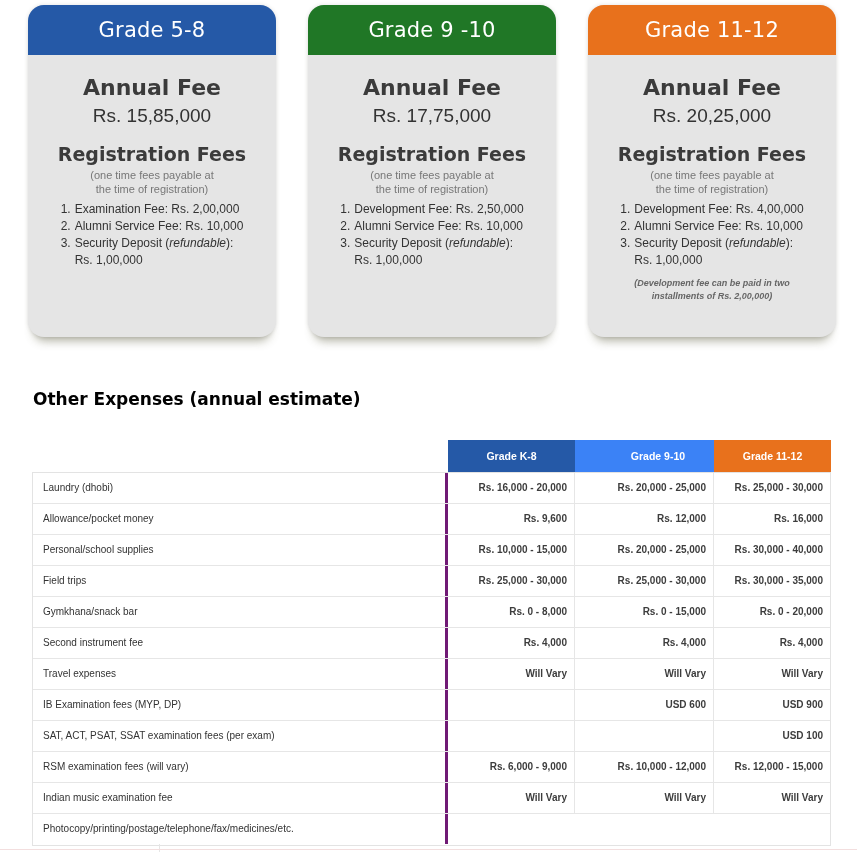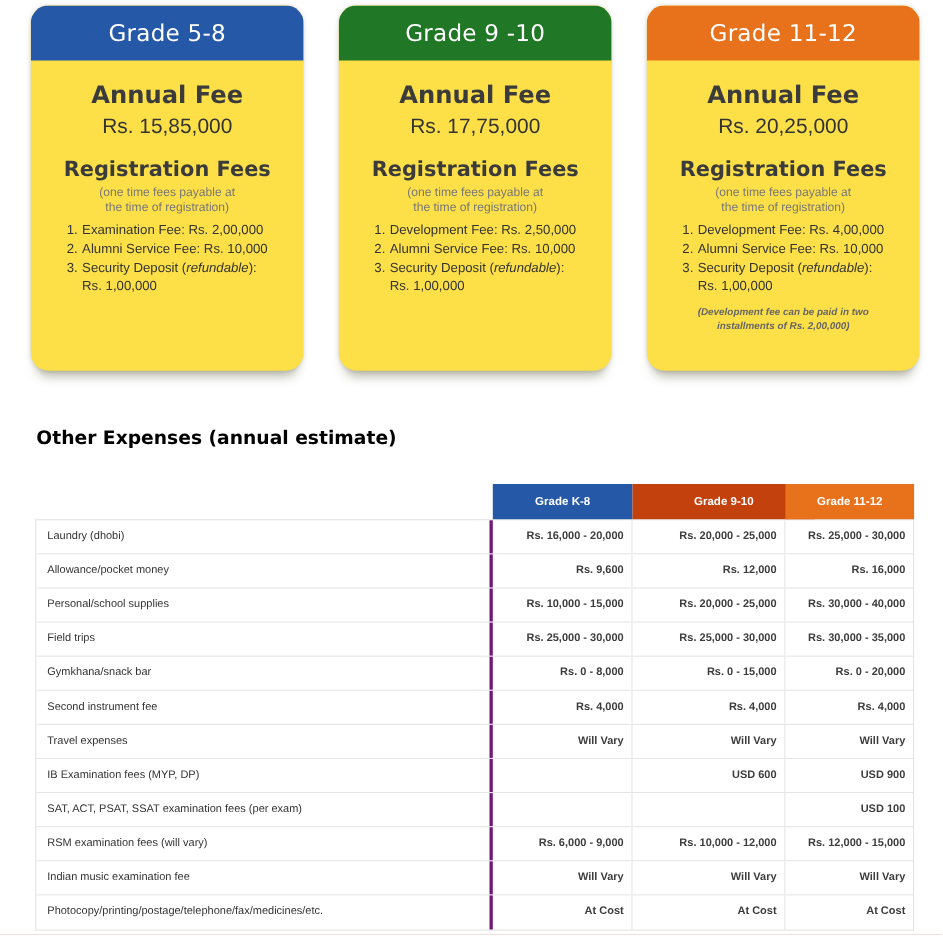--- a/index.html
+++ b/index.html
@@ -2,21 +2,21 @@
 <html><head>
   <meta charset="utf-8">
   <style>
     * { box-sizing: border-box; margin: 0; padding: 0; }
     html, body { width: 857px; height: 852px; background: #ffffff; overflow: hidden; }
     body { position: relative; font-family: "Liberation Sans", sans-serif; color: #333; }
 
     .cards { position: absolute; top: 5px; left: 28px; width: 810px; height: 345px; }
     .card {
       position: absolute; top: 0; width: 248px; height: 332px;
-      background: #fde047; border-radius: 16px;
+      background: #e5e5e5; border-radius: 16px;
       box-shadow: 0 0 4px rgba(0,0,0,0.12), 0 10px 10px -6px rgba(90,90,60,0.45);
       overflow: hidden;
     }
     .card.c1 { left: 0; }
     .card.c2 { left: 280px; }
     .card.c3 { left: 560px; }
     .card-head {
       height: 50px; color: #fff; font-family: "DejaVu Sans", sans-serif;
       font-size: 21px; font-weight: normal; text-align: center; line-height: 50px;
       letter-spacing: 0.2px;
@@ -39,25 +39,25 @@
       font-family: "DejaVu Sans", sans-serif; font-weight: bold; font-size: 17px; color: #000000;
     }
 
     .tbl { position: absolute; left: 32px; top: 440px; width: 799px; }
     .thead { position: relative; height: 32px; }
     .th {
       position: absolute; top: 0; height: 32px; line-height: 32px; color: #fff;
       font-weight: bold; font-size: 10.5px; text-align: center;
     }
     .th.k8 { left: 416px; width: 127px; background: #2559a7; }
-    .th.g910 { left: 543px; width: 166px; background: #c2410c; }
+    .th.g910 { left: 543px; width: 166px; background: #3b82f6; }
     .th.g1112 { left: 682px; width: 117px; background: #e8711c; }
     .tbody { border: 1px solid #e3e3e3; border-top: 1px solid #e3e3e3; }
     .tr { display: flex; height: 31px; border-bottom: 1px solid #e6e6e6; }
-    .tr:last-child { border-bottom: none; }
+    .tr:last-child { border-bottom: none; flex-direction: column; }
     .td { font-size: 10px; line-height: 30px; color: #333; white-space: nowrap; }
     .td.label { width: 415px; padding-left: 10px; border-right: 3px solid #701a75; }
     .td.v { text-align: right; font-weight: bold; color: #3d3d3d; padding-right: 7px; border-right: 1px solid #e6e6e6; }
     .td.v1 { width: 127px; }
     .td.v2 { width: 139px; }
     .td.v3 { width: 116px; border-right: none; }
     .bottom-line { position: absolute; left: 0; top: 849px; width: 857px; height: 1px; background: #f3dede; }
   </style>
 </head>
 <body>

